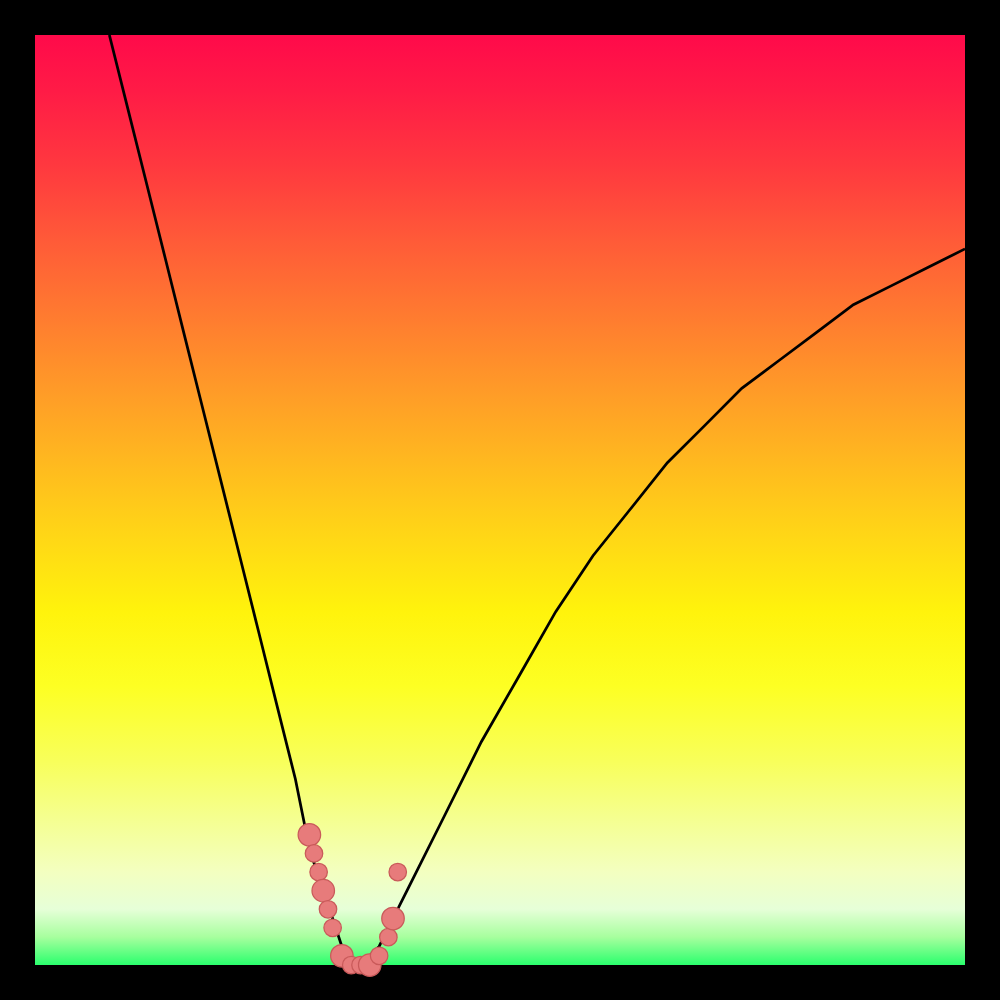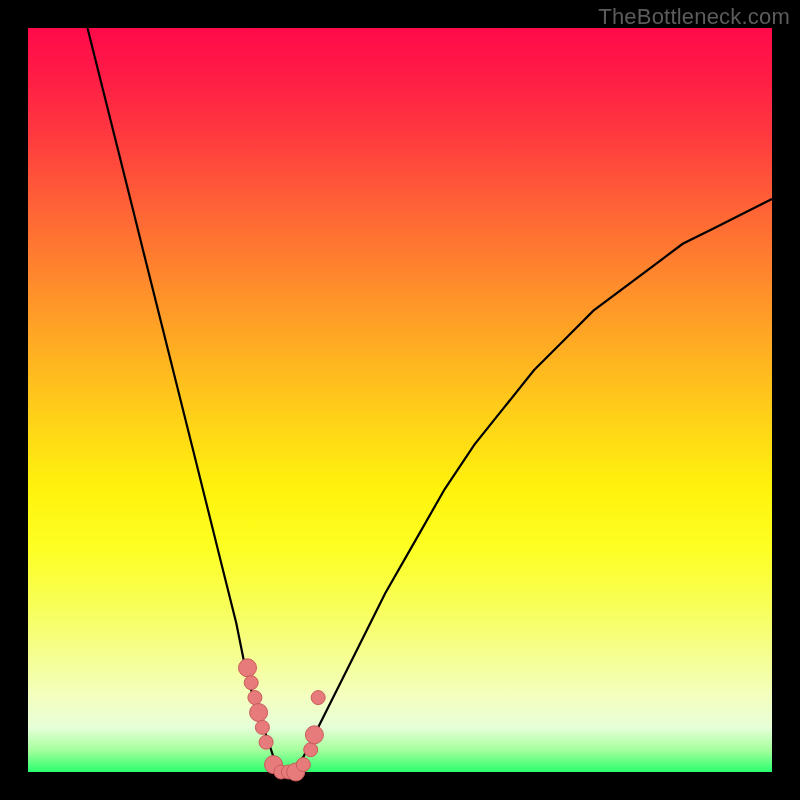--- a/index.html
+++ b/index.html
@@ -66,21 +66,20 @@
     fill: #e77b7b;
     stroke: #c95a5a;
     stroke-width: 1;
   }
 </style>
 </head>
 <body>
 
 <div class="frame">
 
-  <div class="watermark">TheBottleneck.com</div>
 
   <div class="plot">
     <svg class="curve" viewBox="0 0 744 744">
       <path id="curve-path" fill="none" stroke="#000" stroke-width="2.2" d="M59.5 0.0 L74.4 59.5 L89.3 119.0 L104.2 178.6 L119.0 238.1 L133.9 297.6 L148.8 357.1 L163.7 416.6 L178.6 476.2 L193.4 535.7 L208.3 595.2 L215.8 632.4 L223.2 662.2 L230.6 684.5 L238.1 706.8 L245.5 729.1 L253.0 744.0 L260.4 744.0 L267.8 736.6 L275.3 729.1 L282.7 714.2 L297.6 684.5 L327.4 625.0 L357.1 565.4 L386.9 513.4 L416.6 461.3 L446.4 416.6 L476.2 379.4 L505.9 342.2 L535.7 312.5 L565.4 282.7 L595.2 260.4 L625.0 238.1 L654.7 215.8 L684.5 200.9 L714.2 186.0 L744.0 171.1"></path>
       <g id="dots">
           <circle cx="219.5" cy="639.8" r="9" class="dot"></circle>
           <circle cx="223.2" cy="654.7" r="7" class="dot"></circle>
           <circle cx="226.9" cy="669.6" r="7" class="dot"></circle>
           <circle cx="230.6" cy="684.5" r="9" class="dot"></circle>
           <circle cx="234.4" cy="699.4" r="7" class="dot"></circle>

